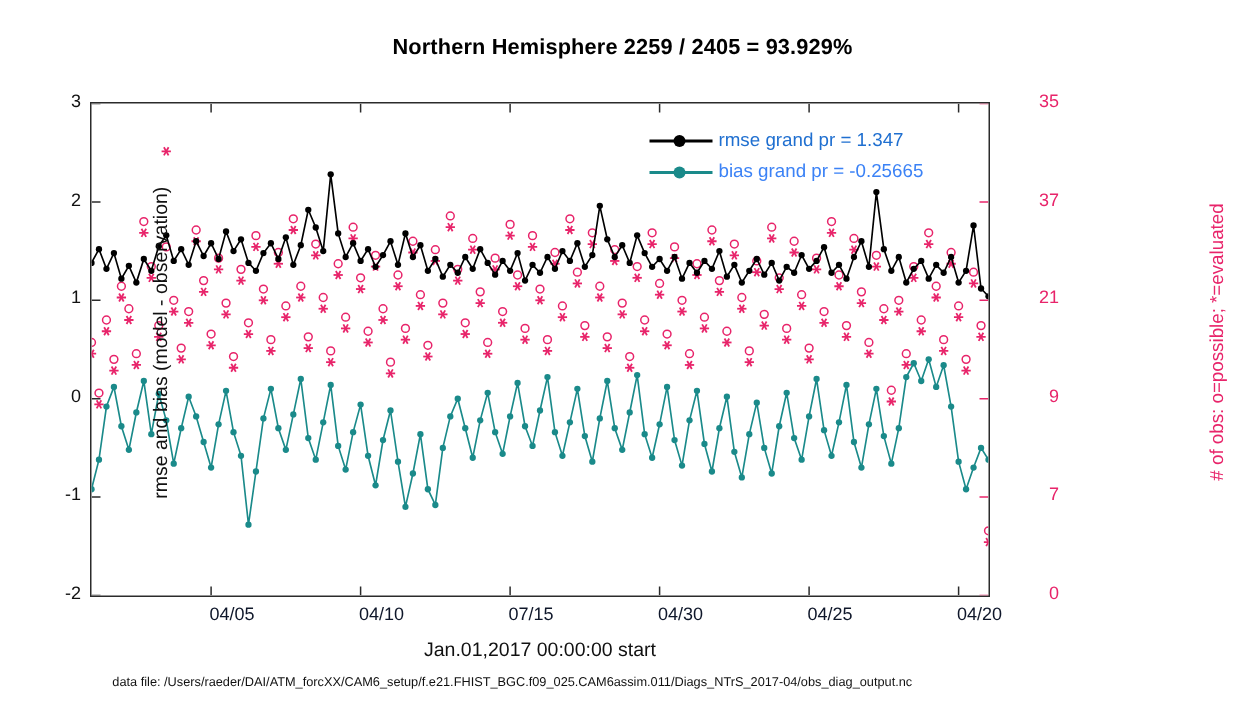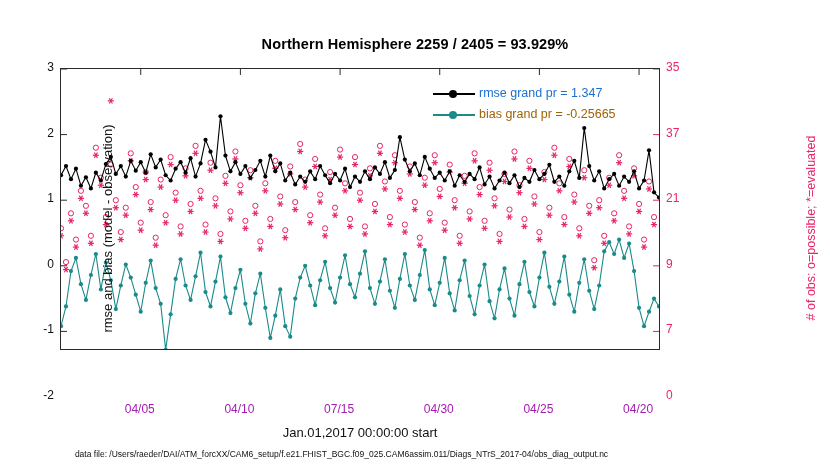--- a/index.html
+++ b/index.html
@@ -25,29 +25,28 @@
     left: 0;
     width: 830px;
     text-align: center;
   }
   .title-line {
     font-size: 14.5px;
     font-weight: bold;
     color: #000;
     line-height: 20px;
     letter-spacing: 0.1px;
-    margin-top: 12px;
   }
   
   #plot {
     position: absolute;
     left: 60px;
     top: 68px;
     width: 600px;
-    height: 282px;
+    height: 330px;
     border: 1px solid #2b2b2b;
     box-sizing: border-box;
     background: #fff;
   }
   #plot-inner {
     position: absolute;
     left: 0; top: 0; right: 0; bottom: 0;
     overflow: hidden;
   }
   svg.layer {
@@ -58,28 +57,28 @@
     position: absolute;
     font-size: 12px;
     color: #111;
     text-align: right;
     width: 40px;
   }
   .ylabel-right-txt {
     position: absolute;
     font-size: 12px;
     color: #e8246a;
-    text-align: left;
+    text-align: right;
     width: 40px;
   }
   .xlabel-txt {
     position: absolute;
     font-size: 12px;
-    color: #a21caf;
-    text-align: center;
+    color: #0f172a;
+    text-align: right;
     width: 60px;
   }
   .axis-title-left {
     position: absolute;
     left: -119px;
     top: 152px;
     width: 330px;
     transform: rotate(-90deg);
     transform-origin: center center;
     text-align: center;
@@ -142,21 +141,21 @@
     width: 42px;
     height: 2px;
   }
   .legend-sample .mk {
     position: absolute;
     left: 16px; top: 2px;
     width: 8px; height: 8px;
     border-radius: 50%;
   }
   .legend-label-rmse { color: #1f6fd0; }
-  .legend-label-bias { color: #a16207; }
+  .legend-label-bias { color: #3b82f6; }
 </style>
 </head>
 <body>
 
 <div id="root">
 
   <div class="title-block">
     <div class="title-line">Northern Hemisphere 2259 / 2405 = 93.929%</div>
   </div>
 

